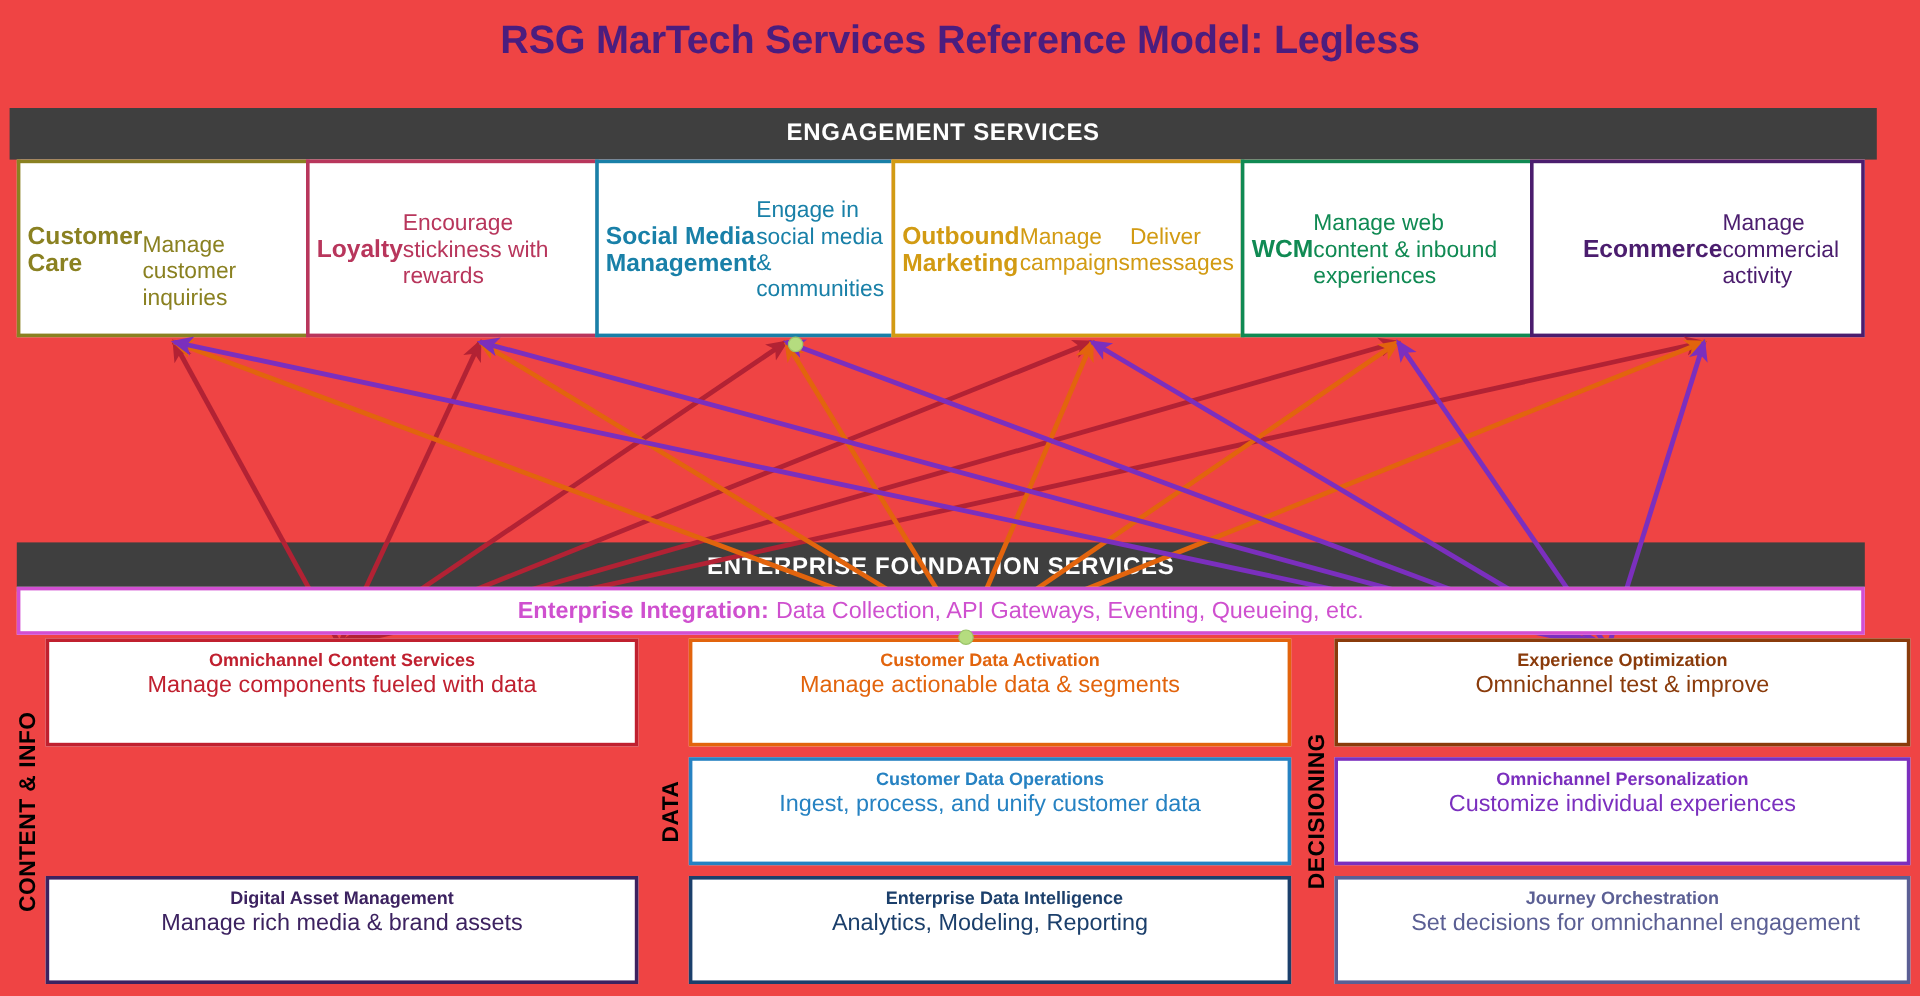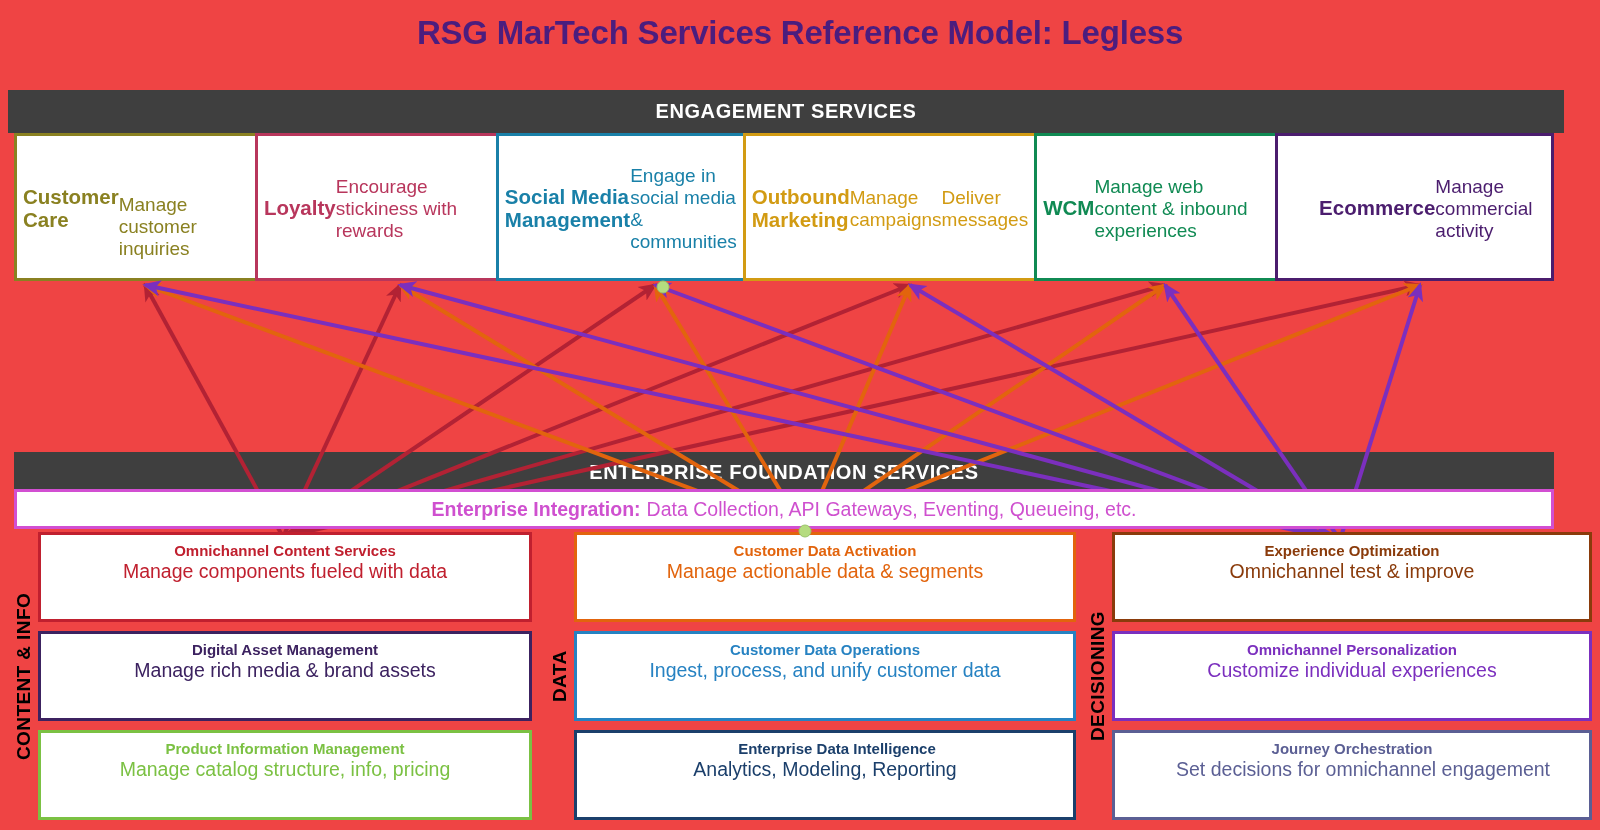--- a/index.html
+++ b/index.html
@@ -266,24 +266,20 @@
       <div class="col-axis-label">CONTENT &amp; INFO</div>
       <div class="col-stack">
         <div class="svc-box" style="border-color: rgb(192, 32, 47);">
           <div class="svc-title" style="color: rgb(192, 32, 47);">Omnichannel Content Services</div>
           <div class="svc-desc" style="color: rgb(192, 32, 47);">Manage components fueled with data</div>
         </div>
         <div class="svc-box" style="border-color: rgb(60, 34, 96);">
           <div class="svc-title" style="color: rgb(60, 34, 96);">Digital Asset Management</div>
           <div class="svc-desc" style="color: rgb(60, 34, 96);">Manage rich media &amp; brand assets</div>
         </div>
-        <div class="svc-box" style="border-color: rgb(123, 193, 67);">
-          <div class="svc-title" style="color: rgb(123, 193, 67);">Product Information Management</div>
-          <div class="svc-desc" style="color: rgb(123, 193, 67);">Manage catalog structure, info, pricing</div>
-        </div>
       </div>
     </div>
 
     <div class="col-group" id="group-data">
       <div class="col-axis-label">DATA</div>
       <div class="col-stack">
         <div class="svc-box" style="border-color: rgb(226, 100, 13);">
           <div class="svc-title" style="color: rgb(226, 100, 13);">Customer Data Activation</div>
           <div class="svc-desc" style="color: rgb(226, 100, 13);">Manage actionable data &amp; segments</div>
         </div>

